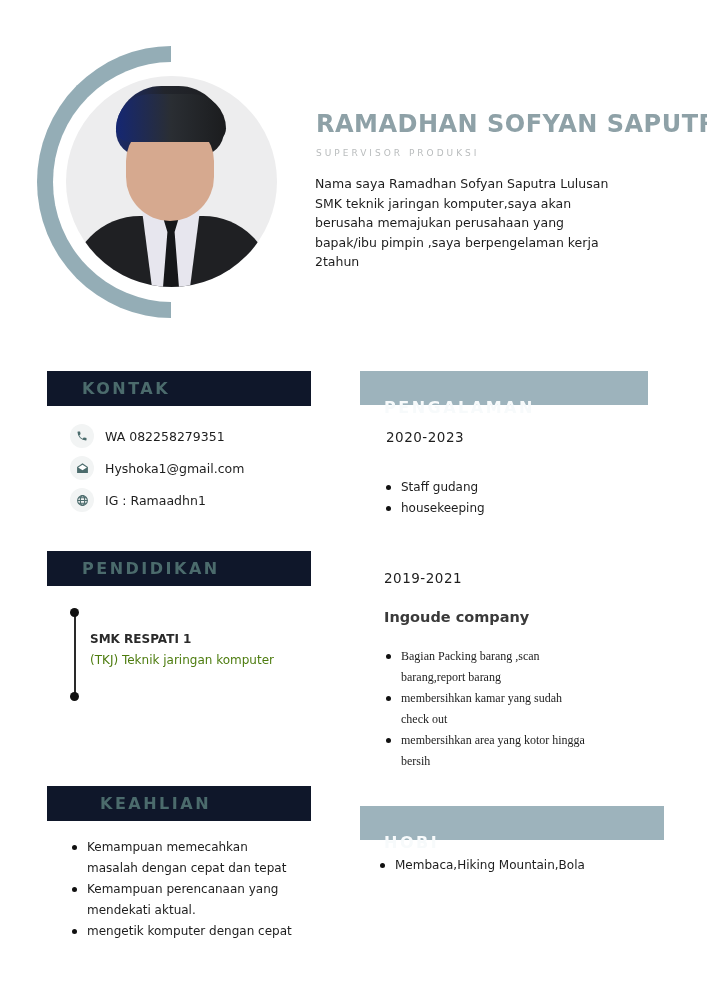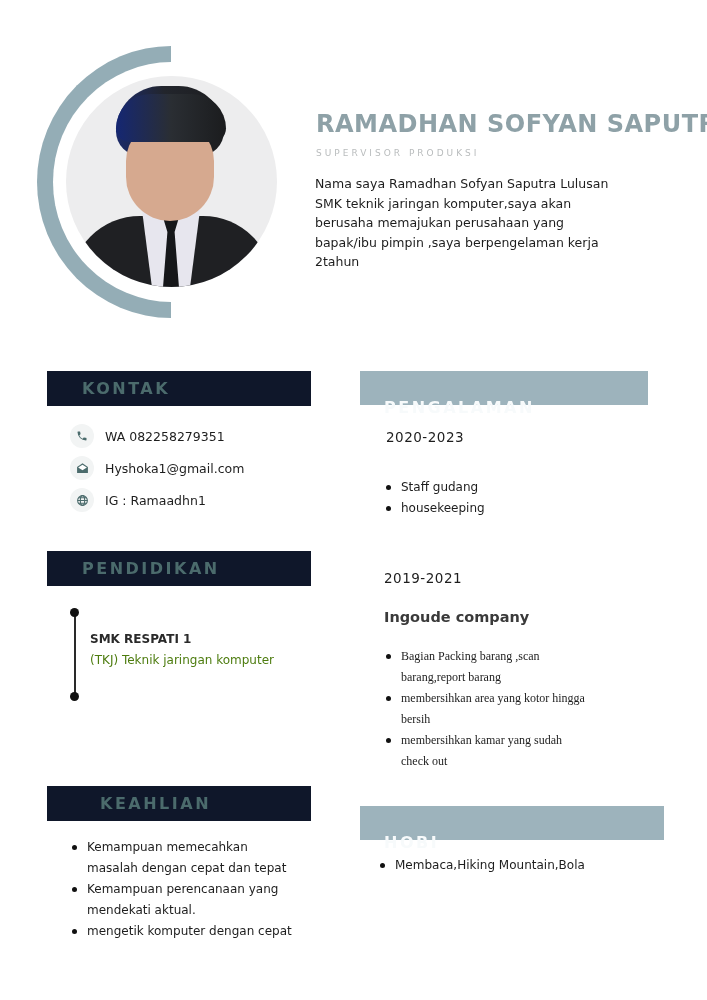--- a/index.html
+++ b/index.html
@@ -120,22 +120,22 @@
 </div>
 <div class="year" style="left:386px; top:429px;text-align:right;">2020-2023</div>
 <ul class="bl" style="left:385px; top:477px; width:250px;">
   <li>Staff gudang</li>
   <li>housekeeping</li>
 </ul>
 <div class="year" style="left:384px; top:570px;">2019-2021</div>
 <div class="company">Ingoude company</div>
 <ul class="bl" style="left:385px; top:646px; width:200px;font-family:Liberation Serif, serif;">
   <li>Bagian Packing barang ,scan barang,report barang</li>
+  <li>membersihkan kamar yang sudah check out</li>
   <li>membersihkan area yang kotor hingga bersih</li>
-  <li>membersihkan kamar yang sudah check out</li>
 </ul>
 
 <div class="sec-right" style="top:806px; width:304px;">
   <span class="t">HOBI</span>
 </div>
 <ul class="bl" style="left:379px; top:855px; width:300px;">
   <li>Membaca,Hiking Mountain,Bola</li>
 </ul>
 
 </body></html>

